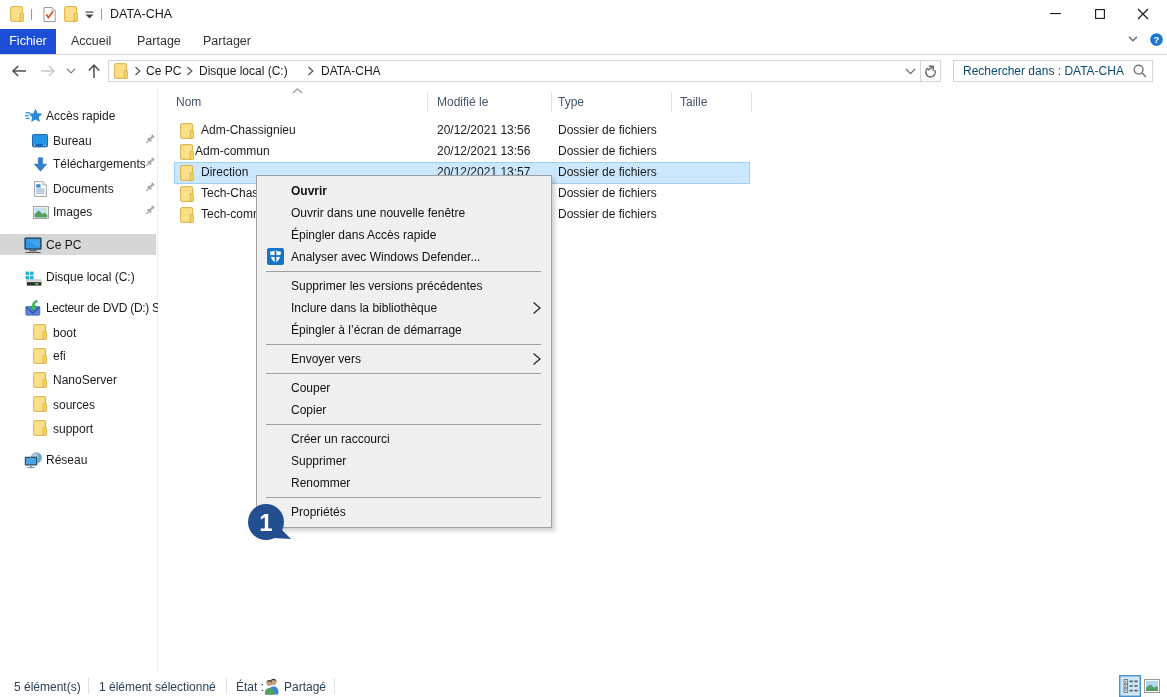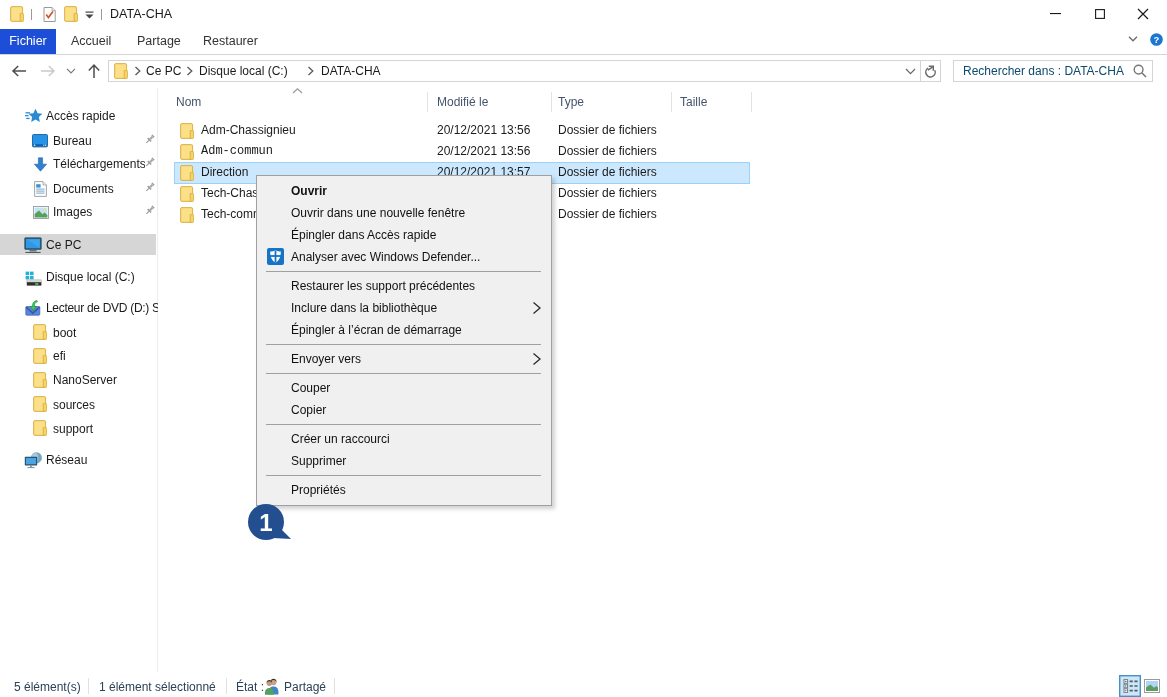--- a/index.html
+++ b/index.html
@@ -104,21 +104,21 @@
     </div>
 <div class="abs" id="btn-close" style="left:1137px;top:8px;">
       <svg width="12" height="12" viewBox="0 0 12 12">
 <path d="M1 1 L11 11 M11 1 L1 11" stroke="#1a1a1a" stroke-width="1.2"></path>
       </svg>
     </div>
 
 <div class="abs" id="ftab">Fichier</div>
 <div class="abs rtab" style="left:71px;">Accueil</div>
 <div class="abs rtab" style="left:137px;">Partage</div>
-<div class="abs rtab" style="left:203px;">Restaurer</div>
+<div class="abs rtab" style="left:203px;">Partager</div>
 <div class="abs" id="tabline"></div>
 <div class="abs" id="rib-chev" style="left:1128px;top:36px;">
       <svg width="10" height="6" viewBox="0 0 10 6">
         <path d="M1 0.8 L5 4.8 L9 0.8" fill="none" stroke="#6a6a6a" stroke-width="1.3"></path>
       </svg>
     </div>
 <div class="abs" id="rib-help" style="left:1150px;top:33px;">
       <svg width="13" height="13" viewBox="0 0 13 13">
 <circle cx="6.5" cy="6.5" r="6.3" fill="#1c76d1"></circle>
 <text x="6.5" y="9.6" font-size="9.5" font-weight="bold" fill="#fff" text-anchor="middle" font-family="Liberation Sans">?</text>
@@ -368,21 +368,21 @@
       </div>
   <div class="cell" style="left:201px;top:120px;">Adm-Chassignieu</div>
   <div class="cell" style="left:437px;top:120px;">20/12/2021 13:56</div>
   <div class="cell" style="left:558px;top:120px;">Dossier de fichiers</div>
 
   <div class="abs fold13" style="left:180px;top:144px;">
         <svg width="14" height="16">
           <use href="#sym-folder"></use>
         </svg>
       </div>
-  <div class="cell" style="left:201px;top:141px;font-family:Liberation Mono, monospace;">Adm-commun</div>
+  <div class="cell" style="left:195px;top:141px;">Adm-commun</div>
   <div class="cell" style="left:437px;top:141px;">20/12/2021 13:56</div>
   <div class="cell" style="left:558px;top:141px;">Dossier de fichiers</div>
 
   <div class="abs fold13" style="left:180px;top:165px;">
         <svg width="14" height="16">
           <use href="#sym-folder"></use>
         </svg>
       </div>
   <div class="cell" style="left:201px;top:162px;">Direction</div>
   <div class="cell" style="left:437px;top:162px;">20/12/2021 13:57</div>
@@ -411,35 +411,36 @@
   <div class="mi">Épingler dans Accès rapide</div>
   <div class="mi" id="mi-defender"><span style="position:absolute;left:10px;top:2px;">
           <svg width="17" height="17" viewBox="0 0 17 17">
             <rect x="0" y="0" width="17" height="17" rx="2" fill="#1574c5"></rect>
             <path d="M8.5 2.2 C10 3.1 11.9 3.6 13.8 3.6 C13.8 8.2 13 12 8.5 14.8 C4 12 3.2 8.2 3.2 3.6 C5.1 3.6 7 3.1 8.5 2.2 z" fill="#fff"></path>
             <rect x="7.6" y="2.4" width="1.8" height="12.2" fill="#1574c5"></rect>
             <rect x="2.8" y="7.1" width="11.4" height="1.8" fill="#1574c5"></rect>
           </svg>
         </span>Analyser avec Windows Defender...</div>
   <div class="msep"></div>
-  <div class="mi">Restaurer les support précédentes</div>
+  <div class="mi">Supprimer les versions précédentes</div>
   <div class="mi">Inclure dans la bibliothèque<span class="sub"><svg width="10" height="16" viewBox="0 0 10 16">
             <path d="M1.5 2.5 L8 8 L1.5 13.5" fill="none" stroke="#2b2b2b" stroke-width="1.3"></path>
           </svg></span></div>
   <div class="mi">Épingler à l’écran de démarrage</div>
   <div class="msep"></div>
   <div class="mi">Envoyer vers<span class="sub"><svg width="10" height="16" viewBox="0 0 10 16">
             <path d="M1.5 2.5 L8 8 L1.5 13.5" fill="none" stroke="#2b2b2b" stroke-width="1.3"></path>
           </svg></span></div>
   <div class="msep"></div>
   <div class="mi">Couper</div>
   <div class="mi">Copier</div>
   <div class="msep"></div>
   <div class="mi">Créer un raccourci</div>
   <div class="mi">Supprimer</div>
+  <div class="mi">Renommer</div>
   <div class="msep"></div>
   <div class="mi">Propriétés</div>
 </div>
 
 <div class="abs" id="callout" style="left:246px;top:502px;">
       <svg width="48" height="44" viewBox="0 0 48 44">
 <path d="M34 26 L45 37 L27 36 z" fill="#234f91"></path>
 <circle cx="20" cy="20" r="18" fill="#234f91"></circle>
 <text x="20" y="28.5" font-size="24" font-weight="bold" fill="#fff" text-anchor="middle" font-family="Liberation Sans">1</text>
 </svg>

